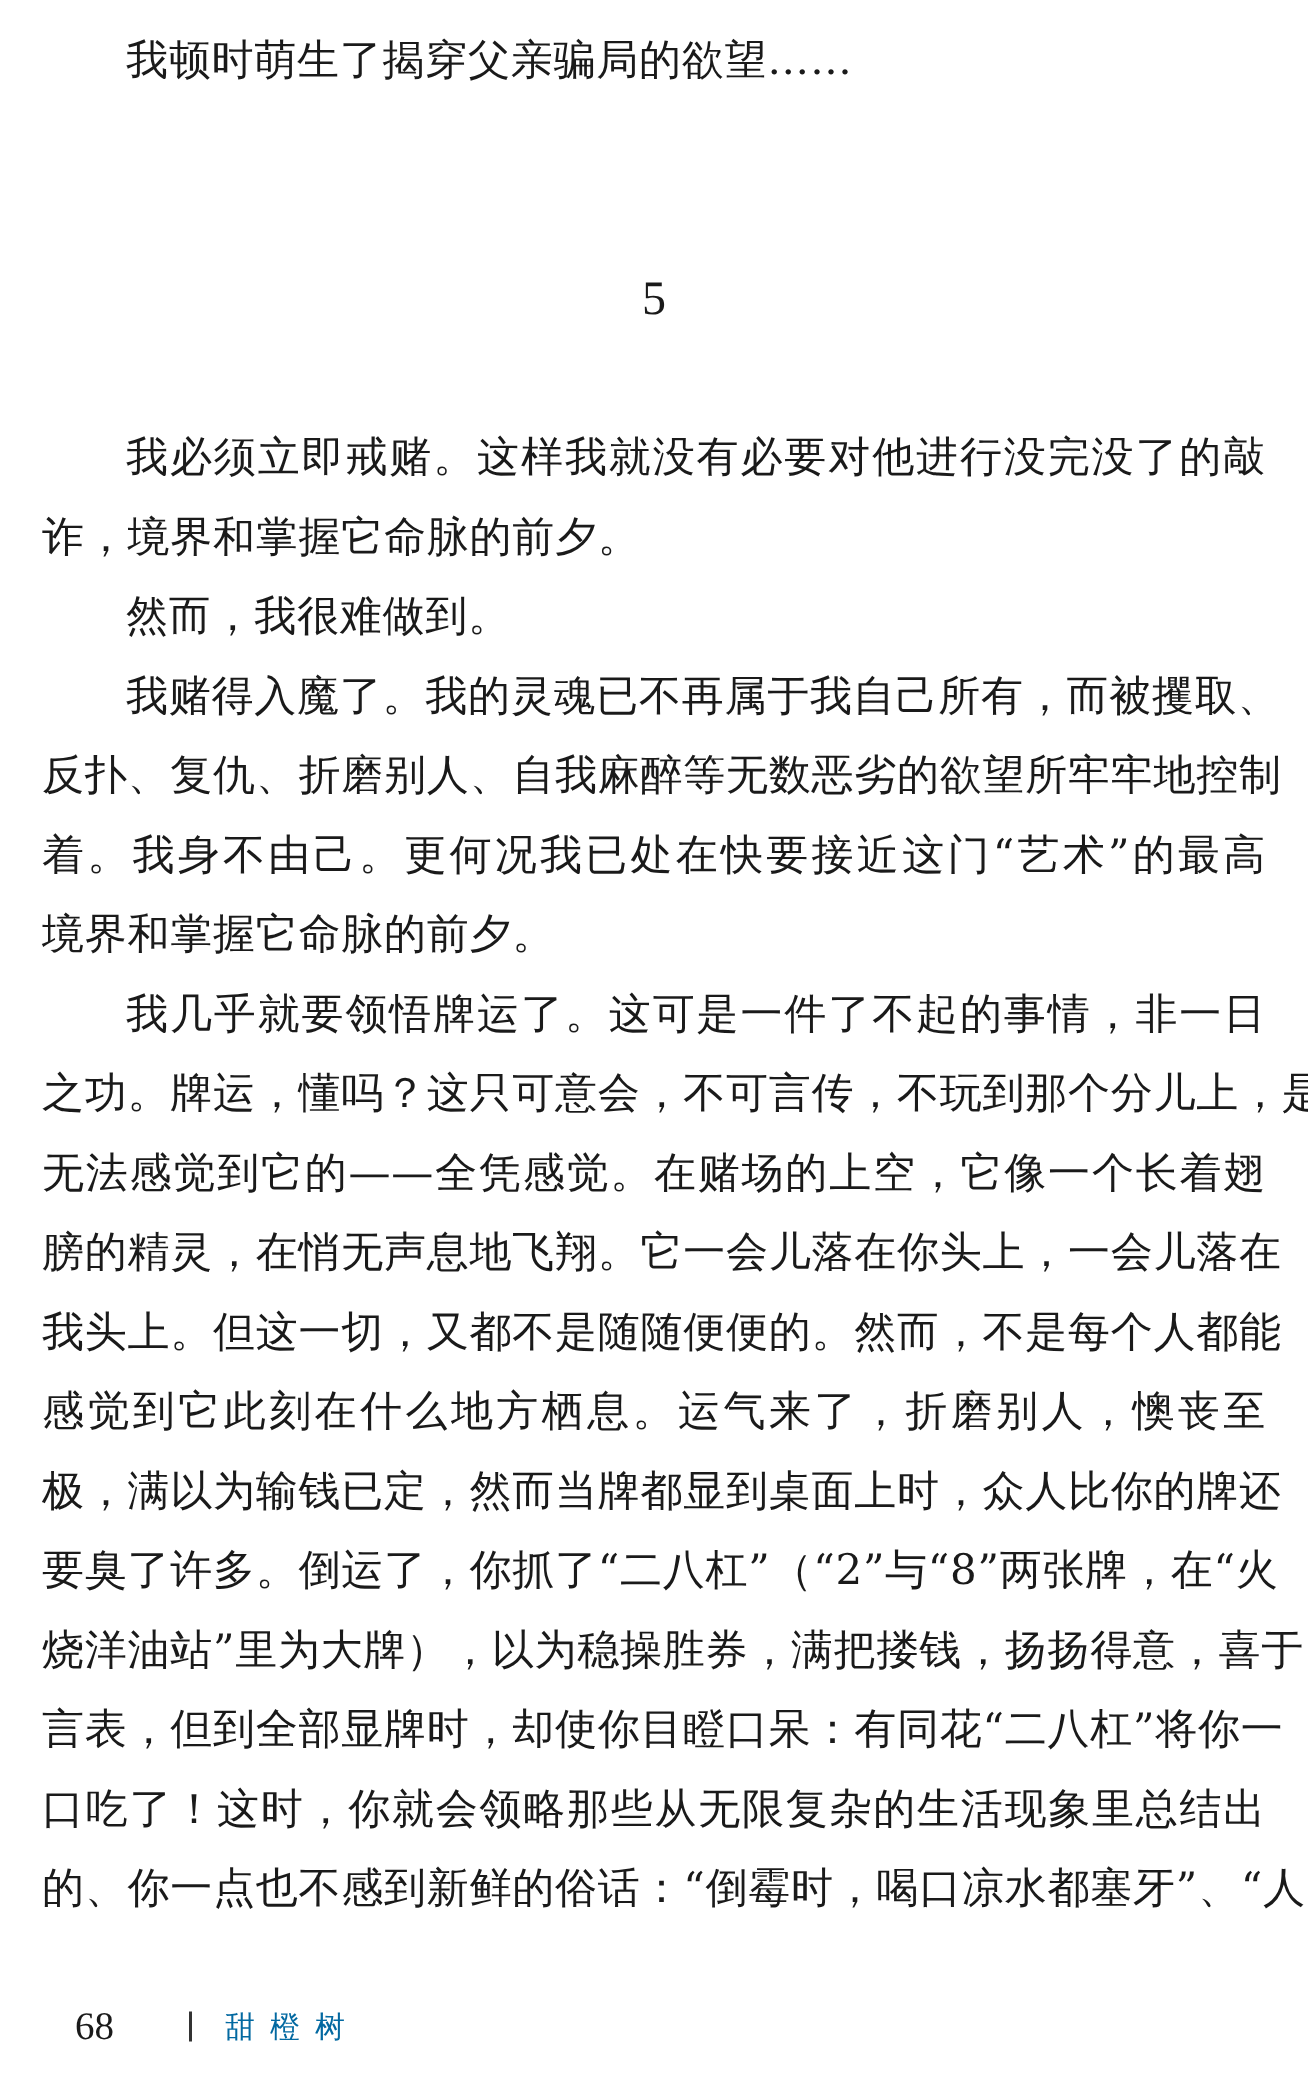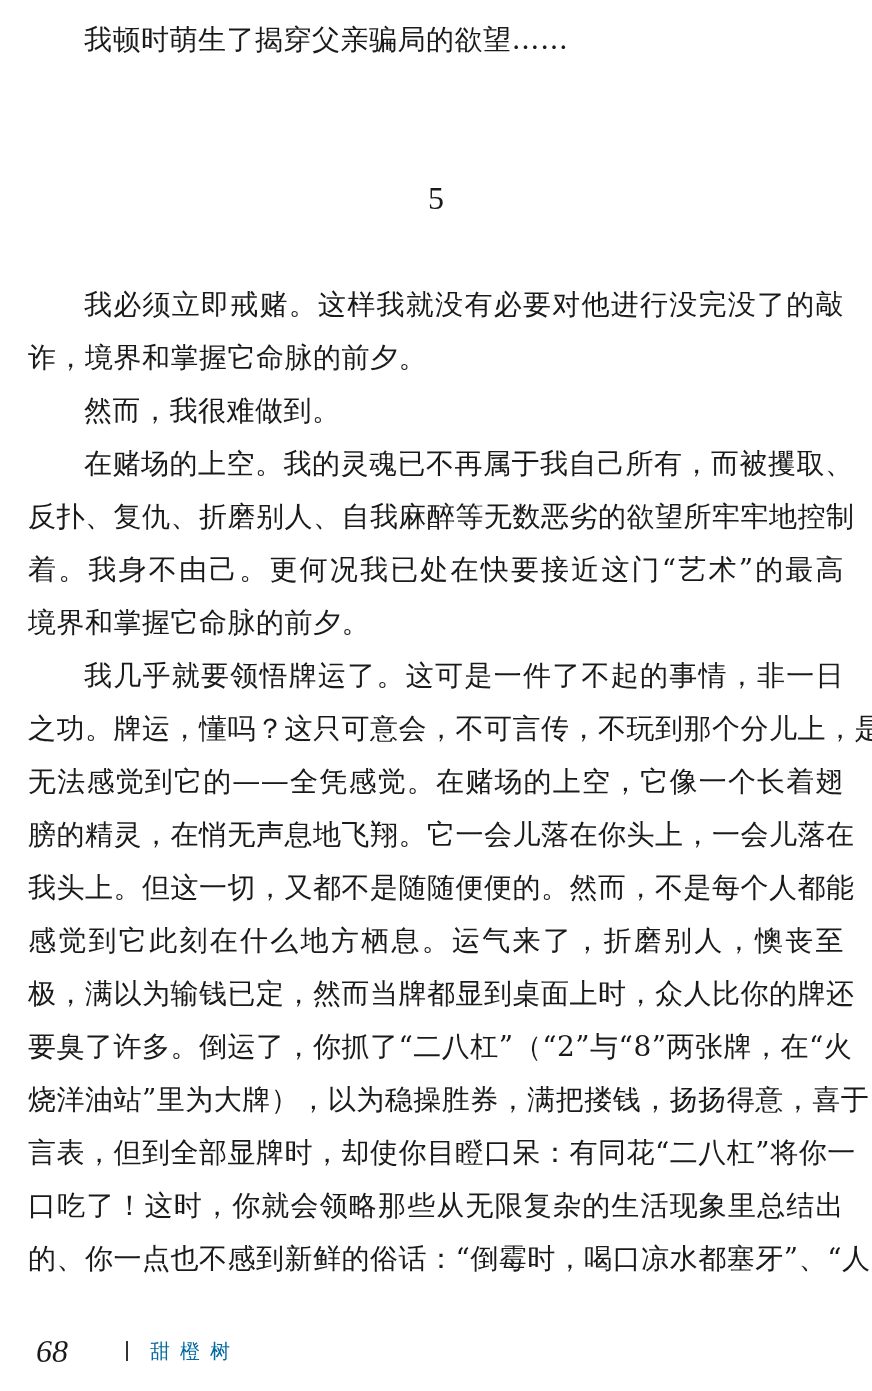--- a/index.html
+++ b/index.html
@@ -53,23 +53,23 @@
     .footer {
       position: absolute;
       left: 36px;
       top: 1333px;
       height: 36px;
       display: flex;
       align-items: center;
     }
     .page-num {
       font-family: "Liberation Serif", "DejaVu Serif", serif;
-      font-style: italic;
-      font-size: 32px;
+      font-size: 26px;
       width: 40px;
+      text-align: right;
     }
     .footer-divider {
       display: inline-block;
       width: 2px;
       height: 20px;
       background: #333;
       margin-left: 50px;
       margin-right: 22px;
     }
     .book-title {
@@ -86,21 +86,21 @@
 
   <div class="line indent last" style="top:20px;">我顿时萌生了揭穿父亲骗局的欲望……</div>
 
   <div class="section-number">5</div>
 
   <div class="line indent" style="top:285px;">我必须立即戒赌。这样我就没有必要对他进行没完没了的敲</div>
   <div class="line last" style="top:338px;">诈，境界和掌握它命脉的前夕。</div>
 
   <div class="line indent last" style="top:391px;">然而，我很难做到。</div>
 
-  <div class="line indent" style="top:444px;">在赌场的上空。我的灵魂已不再属于我自己所有，而被攫取、</div>
+  <div class="line indent" style="top:444px;">我赌得入魔了。我的灵魂已不再属于我自己所有，而被攫取、</div>
   <div class="line" style="top:497px;">反扑、复仇、折磨别人、自我麻醉等无数恶劣的欲望所牢牢地控制</div>
   <div class="line" style="top:550px;">着。我身不由己。更何况我已处在快要接近这门“艺术”的最高</div>
   <div class="line last" style="top:603px;">境界和掌握它命脉的前夕。</div>
 
   <div class="line indent" style="top:656px;">我几乎就要领悟牌运了。这可是一件了不起的事情，非一日</div>
   <div class="line" style="top:709px;">之功。牌运，懂吗？这只可意会，不可言传，不玩到那个分儿上，是</div>
   <div class="line" style="top:762px;">无法感觉到它的——全凭感觉。在赌场的上空，它像一个长着翅</div>
   <div class="line" style="top:815px;">膀的精灵，在悄无声息地飞翔。它一会儿落在你头上，一会儿落在</div>
   <div class="line" style="top:868px;">我头上。但这一切，又都不是随随便便的。然而，不是每个人都能</div>
   <div class="line" style="top:921px;">感觉到它此刻在什么地方栖息。运气来了，折磨别人，懊丧至</div>

